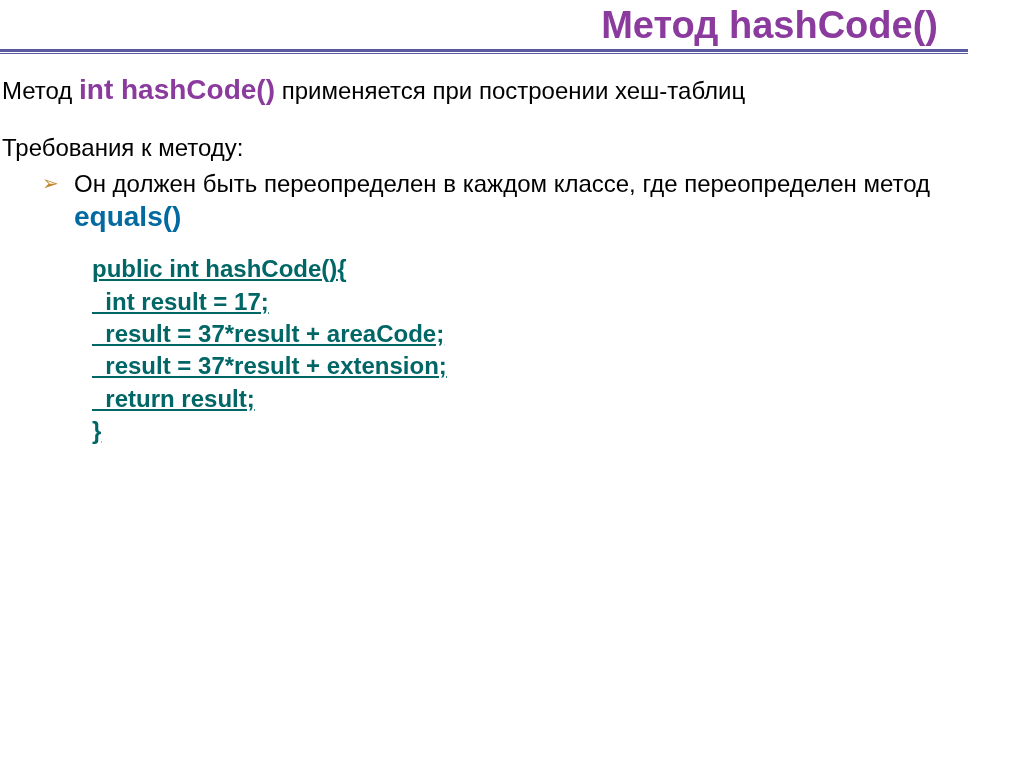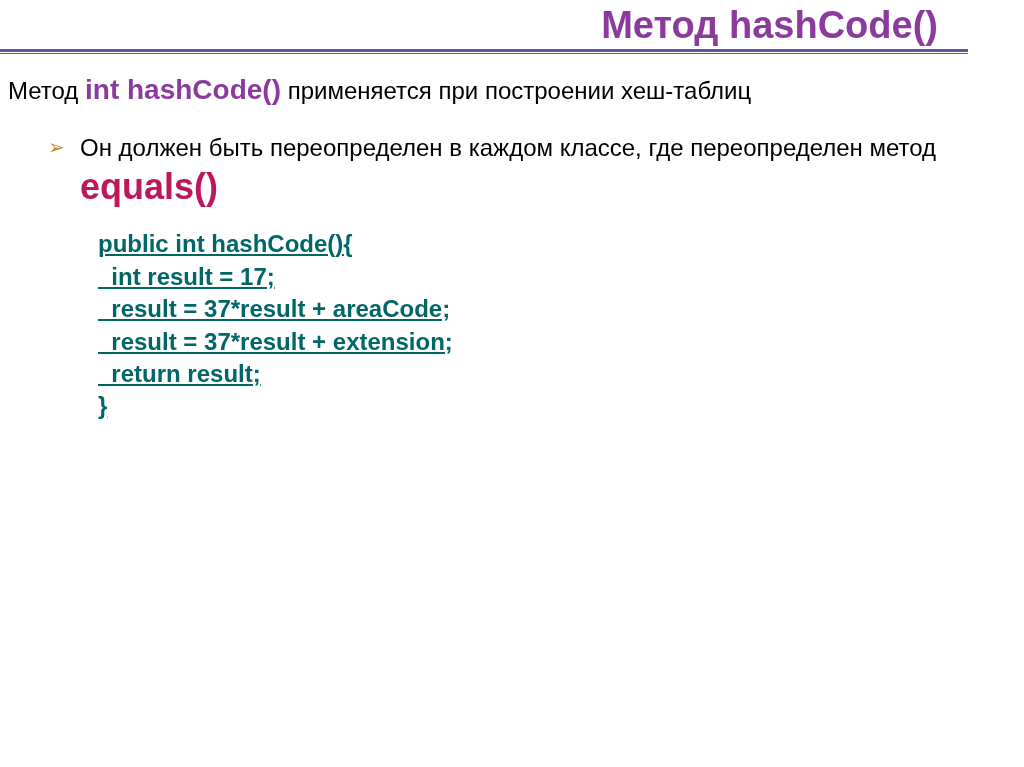--- a/index.html
+++ b/index.html
@@ -29,21 +29,21 @@
     border: none;
     border-top: 3px solid #5a5aa0;
     margin: 2px 0 0 0;
   }
   .hr2 {
     border: none;
     border-top: 1px solid #5a5aa0;
     margin: 1px 0 0 0;
   }
   .content {
-    padding: 18px 20px 0 8px;
+    padding: 18px 20px 0 2px;
     font-size: 24px;
     line-height: 1.3;
     color: #000;
   }
   .para1 {
     margin: 0 0 24px 0;
   }
   .indent1 {
     padding-left: 40px;
     display: block;
@@ -51,24 +51,24 @@
   .mono {
     font-family: "Courier New", monospace;
   }
   .inline-method {
     color: #8b3a9e;
     font-family: "Comic Sans MS", cursive, sans-serif;
     font-weight: bold;
     font-size: 28px;
   }
   .inline-equals {
-    color: #be185d;
+    color: #0369a1;
     font-family: "Comic Sans MS", cursive, sans-serif;
     font-weight: bold;
-    font-size: 36px;
+    font-size: 28px;
     text-align: center;
   }
   .req-title {
     margin: 0 0 4px 0;
   }
   ul.req {
     list-style: none;
     margin: 0 0 0 0;
     padding: 0 0 0 72px;
   }
@@ -103,20 +103,21 @@
   <div class="title">Метод hashCode()</div>
   <hr class="hr1">
   <hr class="hr2">
 
   <div class="content">
 
     <p class="para1">
       <span>Метод </span><span class="inline-method">int hashCode()</span><span> применяется при построении хеш-таблиц</span><br>
     </p>
 
+    <p class="req-title">Требования к методу:</p>
 
     <ul class="req">
       <li>
         <span>Он должен быть переопределен в каждом классе, где переопределен метод </span><span class="inline-equals">equals()</span><span></span>
       </li>
     </ul>
 
     <div class="code-block code-body"><span>public int hashCode(){</span>
 <span>  int result = 17;</span>
 <span>  result = 37*result + areaCode;</span>

